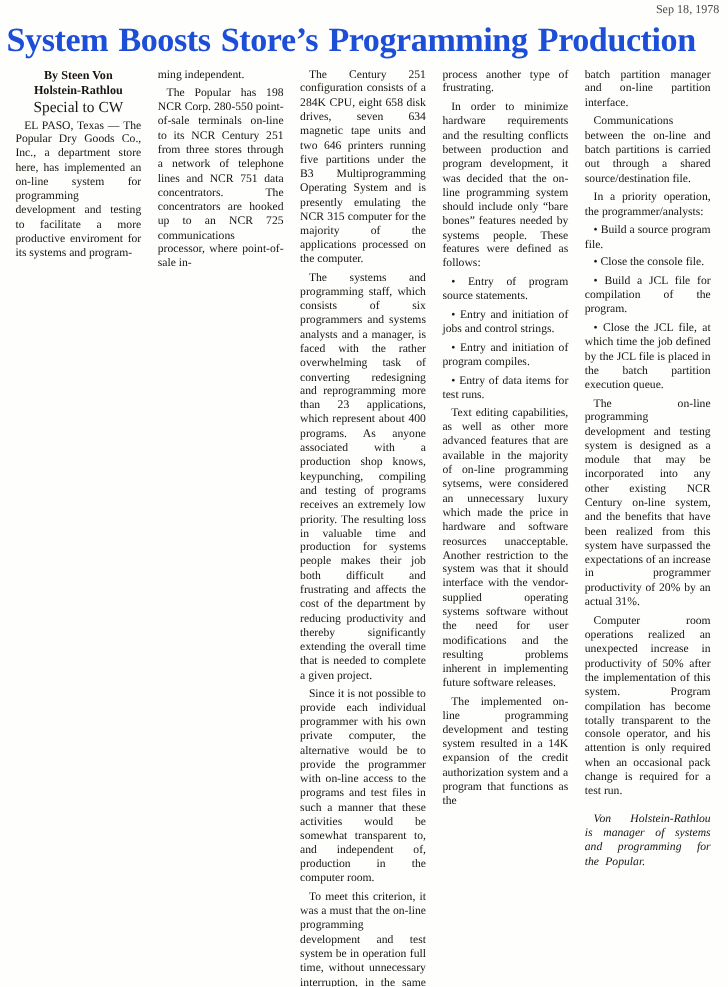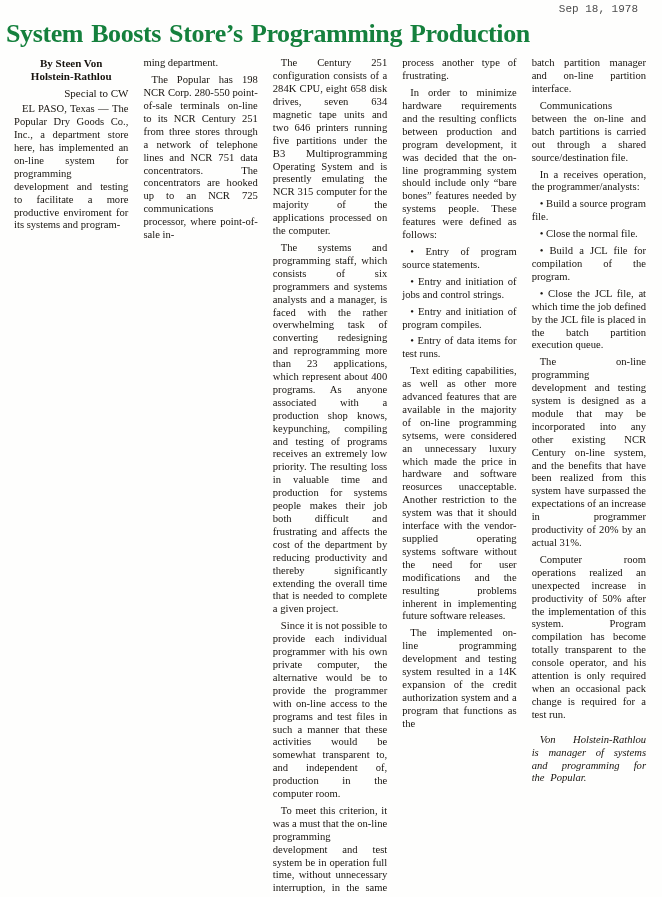--- a/index.html
+++ b/index.html
@@ -10,34 +10,34 @@
     height: 897px;
     margin: 0 auto;
     background: #fefefd;
     color: #17130e;
     font-family: "Liberation Serif", serif;
     overflow: hidden;
   }
   .date {
     position: absolute;
     top: 3px;
-    right: 24px;
-    font-family: Liberation Mono, monospace;
+    right: 8px;
+    font-family: Liberation Serif, serif;
     font-size: 11px;
     color: #4d4d4d;
   }
   .headline {
     padding: 20px 24px 3px 6px;
-    font-size: 26px;
+    font-size: 31px;
     font-weight: bold;
     letter-spacing: -0.4px;
     word-spacing: 2px;
     line-height: 1.05;
     white-space: nowrap;
-    color: #15803d;
+    color: #1d4ed8;
   }
   .columns {
     display: flex;
     gap: 7px;
     padding: 3px 12px 0 10px;
     align-items: flex-start;
   }
   .column {
     flex: 1 1 0;
     min-width: 0;
@@ -50,23 +50,23 @@
   .block-continuation { text-indent: 0; }
   .block-byline {
     font-weight: bold;
     text-align: center;
     text-indent: 0;
     font-size: 11px;
     line-height: 13px;
     padding: 0 6px;
   }
   .block-special {
-    text-align: right;
+    text-align: center;
     text-indent: 0;
-    font-size: 11px;
+    font-size: 14px;
     line-height: 12px;
     margin-bottom: 1px;
   }
   .block-signature {
     font-style: italic;
     text-indent: 8px;
     margin-top: 12px;
     word-spacing: 3px;
   }
 </style>
@@ -78,21 +78,21 @@
 
   <h1 class="headline">System Boosts Store’s Programming Production</h1>
 
   <div class="columns">
     <div class="column">
         <p class="block block-byline">By Steen Von Holstein-Rathlou</p>
         <p class="block block-special">Special to CW</p>
         <p class="block block-paragraph">EL PASO, Texas — The Popular Dry Goods Co., Inc., a department store here, has implemented an on-line system for programming development and testing to facilitate a more productive enviroment for its systems and program-</p>
       </div>
     <div class="column">
-        <p class="block block-continuation">ming department.</p>
+        <p class="block block-continuation">ming independent.</p>
         <p class="block block-paragraph">The Popular has 198 NCR Corp. 280-550 point-of-sale terminals on-line to its NCR Century 251 from three stores through a network of telephone lines and NCR 751 data concentrators. The concentrators are hooked up to an NCR 725 communications processor, where point-of-sale in-</p>
       </div>
     <div class="column">
         <p class="block block-paragraph">The Century 251 configuration consists of a 284K CPU, eight 658 disk drives, seven 634 magnetic tape units and two 646 printers running five partitions under the B3 Multiprogramming Operating System and is presently emulating the NCR 315 computer for the majority of the applications processed on the computer.</p>
         <p class="block block-paragraph">The systems and programming staff, which consists of six programmers and systems analysts and a manager, is faced with the rather overwhelming task of converting redesigning and reprogramming more than 23 applications, which represent about 400 programs. As anyone associated with a production shop knows, keypunching, compiling and testing of programs receives an extremely low priority. The resulting loss in valuable time and production for systems people makes their job both difficult and frustrating and affects the cost of the department by reducing productivity and thereby significantly extending the overall time that is needed to complete a given project.</p>
         <p class="block block-paragraph">Since it is not possible to provide each individual programmer with his own private computer, the alternative would be to provide the programmer with on-line access to the programs and test files in such a manner that these activities would be somewhat transparent to, and independent of, production in the computer room.</p>
         <p class="block block-paragraph">To meet this criterion, it was a must that the on-line programming development and test system be in operation full time, without unnecessary interruption, in the same manner as any other normal production processing. Available memory and peripherals were also factors in the considerations, since the harware resources still, first of all, must satisfy the requirements of the daily production load.</p>
       </div>
     <div class="column">
         <p class="block block-continuation">process another type of frustrating.</p>
@@ -100,23 +100,23 @@
         <p class="block block-bullet">• Entry of program source statements.</p>
         <p class="block block-bullet">• Entry and initiation of jobs and control strings.</p>
         <p class="block block-bullet">• Entry and initiation of program compiles.</p>
         <p class="block block-bullet">• Entry of data items for test runs.</p>
         <p class="block block-paragraph">Text editing capabilities, as well as other more advanced features that are available in the majority of on-line programming sytsems, were considered an unnecessary luxury which made the price in hardware and software reosurces unacceptable. Another restriction to the system was that it should interface with the vendor-supplied operating systems software without the need for user modifications and the resulting problems inherent in implementing future software releases.</p>
         <p class="block block-paragraph">The implemented on-line programming development and testing system resulted in a 14K expansion of the credit authorization system and a program that functions as the</p>
       </div>
     <div class="column">
         <p class="block block-continuation">batch partition manager and on-line partition interface.</p>
         <p class="block block-paragraph">Communications between the on-line and batch partitions is carried out through a shared source/destination file.</p>
-        <p class="block block-paragraph">In a receives operation, the programmer/analysts:</p>
+        <p class="block block-paragraph">In a priority operation, the programmer/analysts:</p>
         <p class="block block-bullet">• Build a source program file.</p>
-        <p class="block block-bullet">• Close the normal file.</p>
+        <p class="block block-bullet">• Close the console file.</p>
         <p class="block block-bullet">• Build a JCL file for compilation of the program.</p>
         <p class="block block-bullet">• Close the JCL file, at which time the job defined by the JCL file is placed in the batch partition execution queue.</p>
         <p class="block block-paragraph">The on-line programming development and testing system is designed as a module that may be incorporated into any other existing NCR Century on-line system, and the benefits that have been realized from this system have surpassed the expectations of an increase in programmer productivity of 20% by an actual 31%.</p>
         <p class="block block-paragraph">Computer room operations realized an unexpected increase in productivity of 50% after the implementation of this system. Program compilation has become totally transparent to the console operator, and his attention is only required when an occasional pack change is required for a test run.</p>
         <p class="block block-signature">Von Holstein-Rathlou is manager of systems and programming for the Popular.</p>
       </div>
   </div>
 </div>
 
 </body></html>

